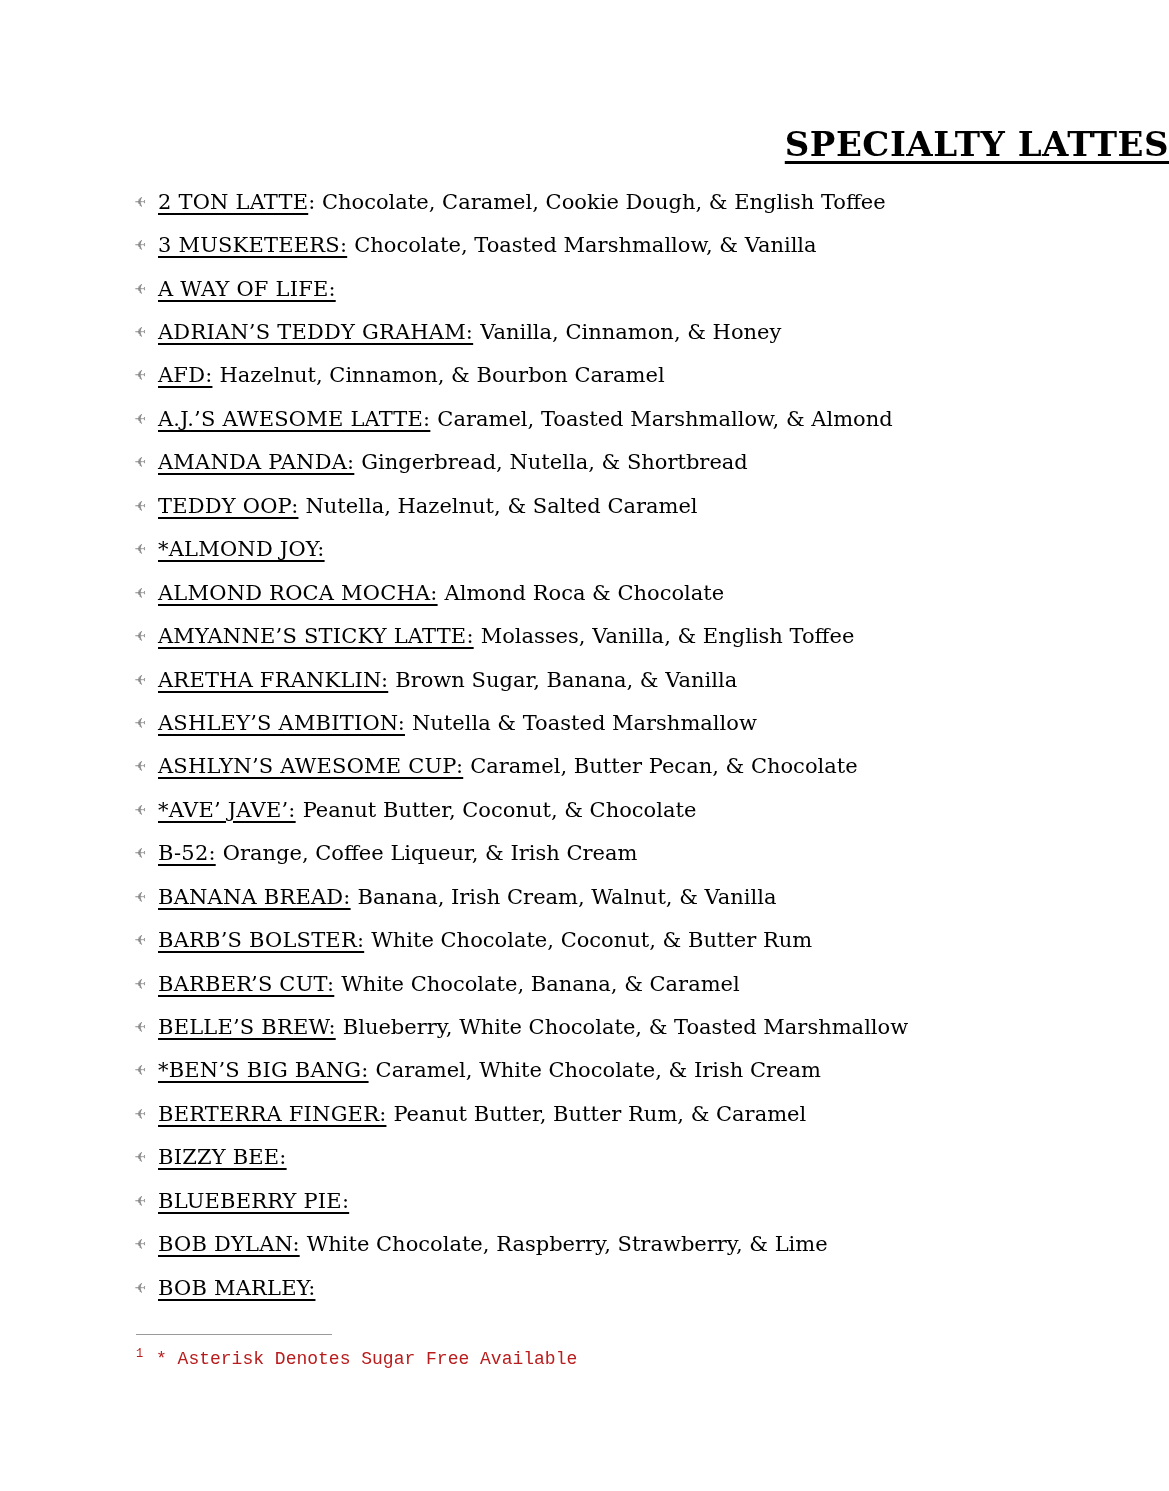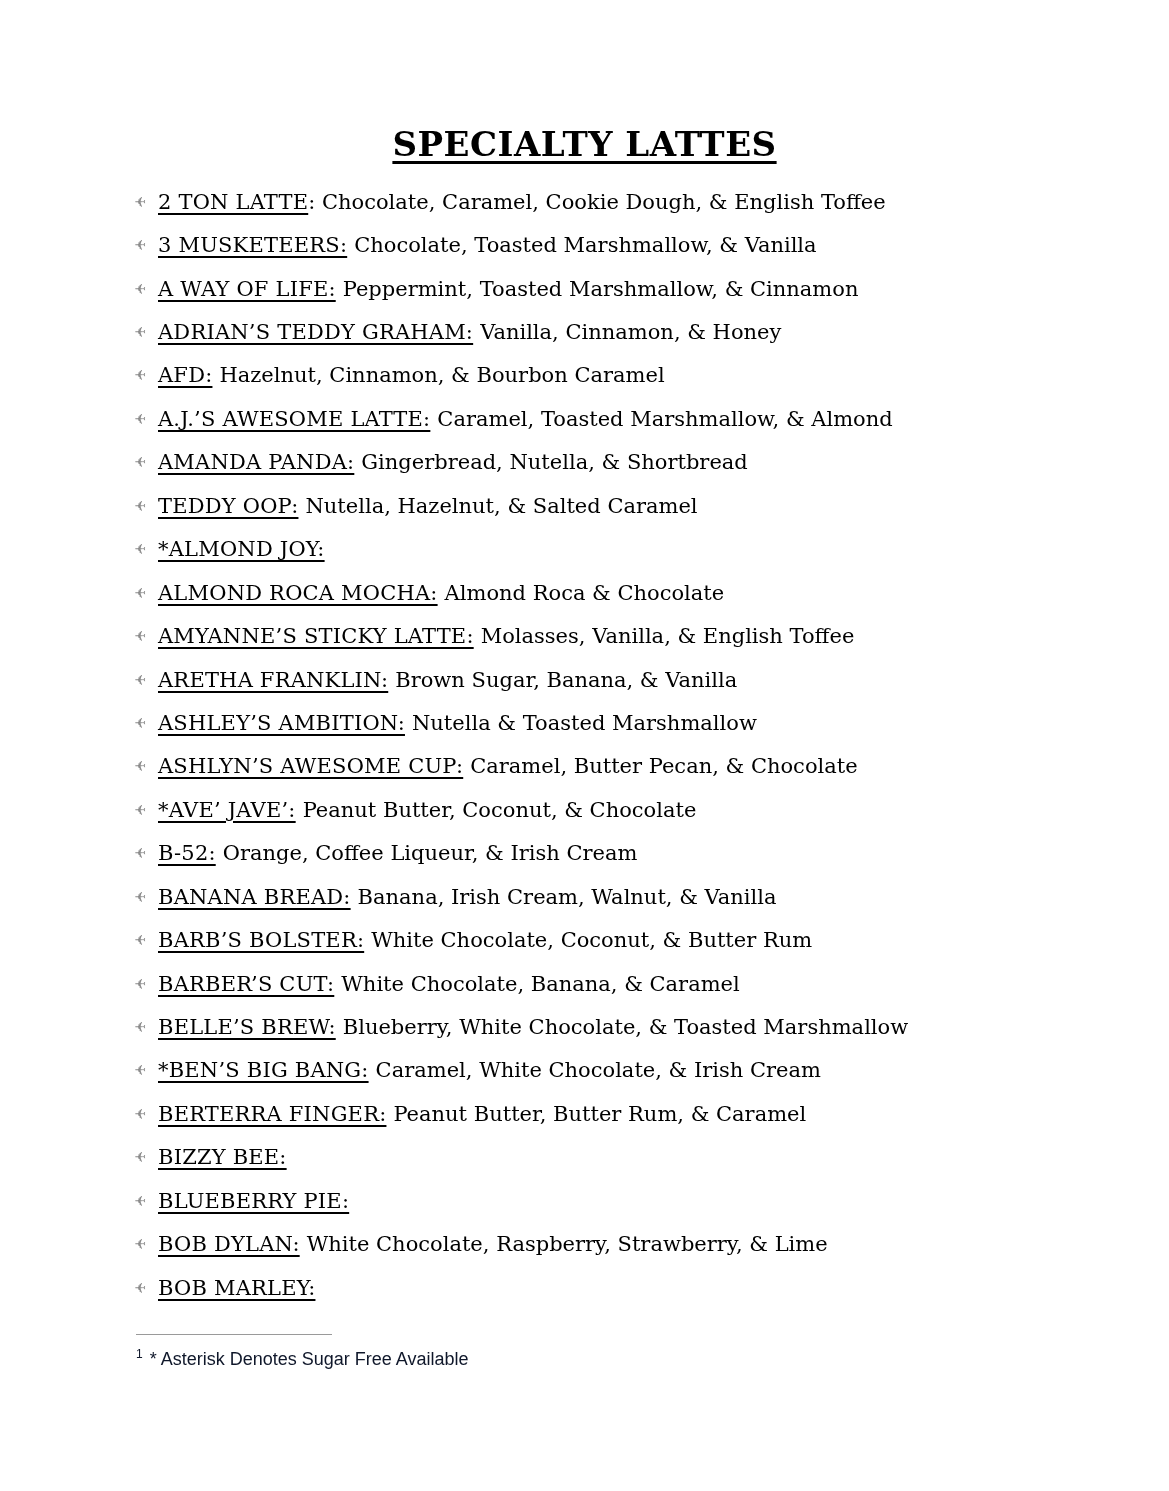--- a/index.html
+++ b/index.html
@@ -8,21 +8,21 @@
     position: relative;
     width: 1169px;
     height: 1491px;
     background: #ffffff;
     font-family: "DejaVu Serif", serif;
     color: #000000;
     overflow: hidden;
   }
   .title {
     padding-top: 124px;
-    text-align: center;
+    text-align: right;
     font-size: 34px;
     font-weight: 800;
     letter-spacing: 0.5px;
     text-decoration: underline;
     text-decoration-thickness: 3px;
     text-underline-offset: 5px;
     font-family: "DejaVu Serif", serif;
   }
   .menu-list {
     margin-top: 16px;
@@ -61,23 +61,23 @@
     position: absolute;
     left: 136px;
     top: 1334px;
   }
   .rule {
     width: 196px;
     border-top: 1px solid #9a9a9a;
     margin-bottom: 12px;
   }
   .fn-text {
-    font-family: Liberation Sans, sans-serif;
+    font-family: Liberation Mono, monospace;
     font-size: 18px;
-    color: #0f172a;
+    color: #b91c1c;
   }
   .fn-text sup {
     font-size: 12px;
     vertical-align: super;
     margin-right: 2px;
   }
 </style>
 </head>
 <body>
 
@@ -91,21 +91,20 @@
         <span class="desc leading-colon">: Chocolate, Caramel, Cookie Dough, &amp; English Toffee</span>
       </div>
       <div class="row">
         <span class="bullet">✈</span>
         <span class="name">3 MUSKETEERS:</span>
         <span class="desc">Chocolate, Toasted Marshmallow, &amp; Vanilla</span>
       </div>
       <div class="row">
         <span class="bullet">✈</span>
         <span class="name">A WAY OF LIFE:</span>
-        <span class="desc">Peppermint, Toasted Marshmallow, &amp; Cinnamon</span>
       </div>
       <div class="row">
         <span class="bullet">✈</span>
         <span class="name">ADRIAN’S TEDDY GRAHAM:</span>
         <span class="desc">Vanilla, Cinnamon, &amp; Honey</span>
       </div>
       <div class="row">
         <span class="bullet">✈</span>
         <span class="name">AFD:</span>
         <span class="desc">Hazelnut, Cinnamon, &amp; Bourbon Caramel</span>

